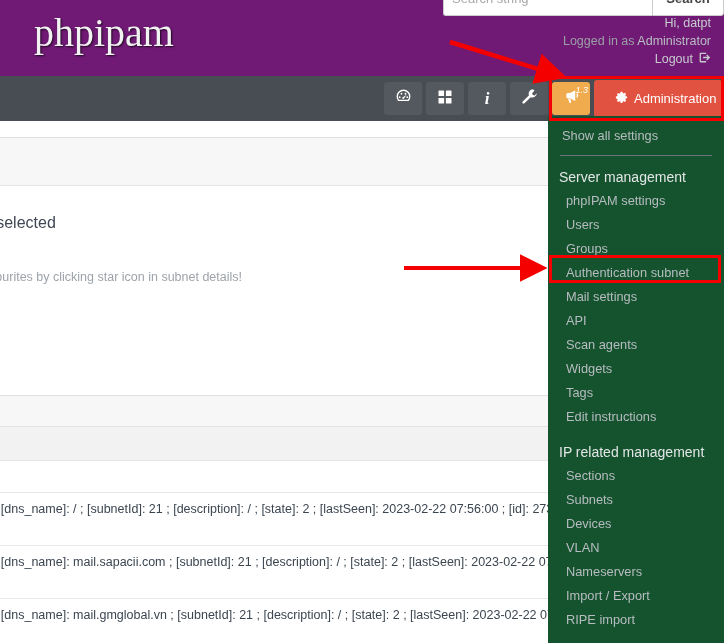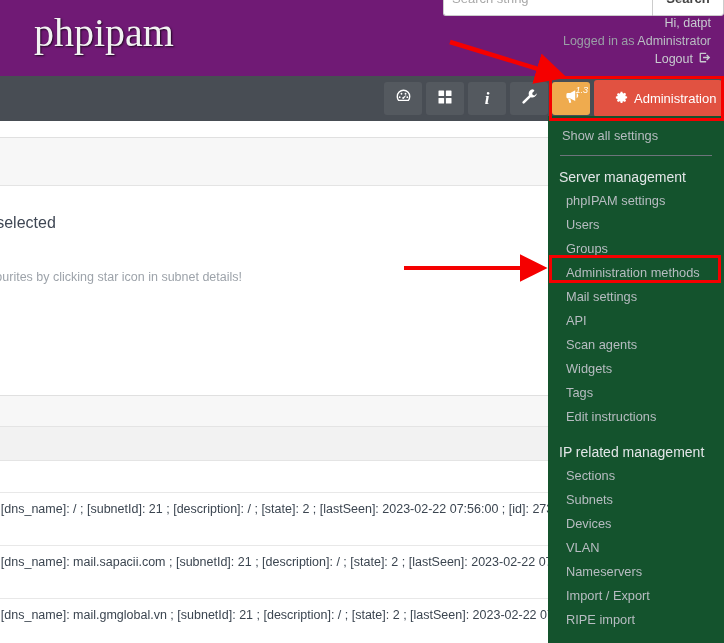--- a/index.html
+++ b/index.html
@@ -419,21 +419,21 @@
 
     <div class="menu-item lvl1">Show all settings</div>
 
     <div class="menu-sep"></div>
 
     <div class="menu-head">Server management</div>
 
     <div class="menu-item">phpIPAM settings</div>
     <div class="menu-item">Users</div>
     <div class="menu-item">Groups</div>
-    <div class="menu-item">Administration methods</div>
+    <div class="menu-item">Authentication subnet</div>
     <div class="menu-item">Mail settings</div>
     <div class="menu-item">API</div>
     <div class="menu-item">Scan agents</div>
     <div class="menu-item">Widgets</div>
     <div class="menu-item">Tags</div>
     <div class="menu-item">Edit instructions</div>
 
     <div class="menu-gap"></div>
 
     <div class="menu-head">IP related management</div>

